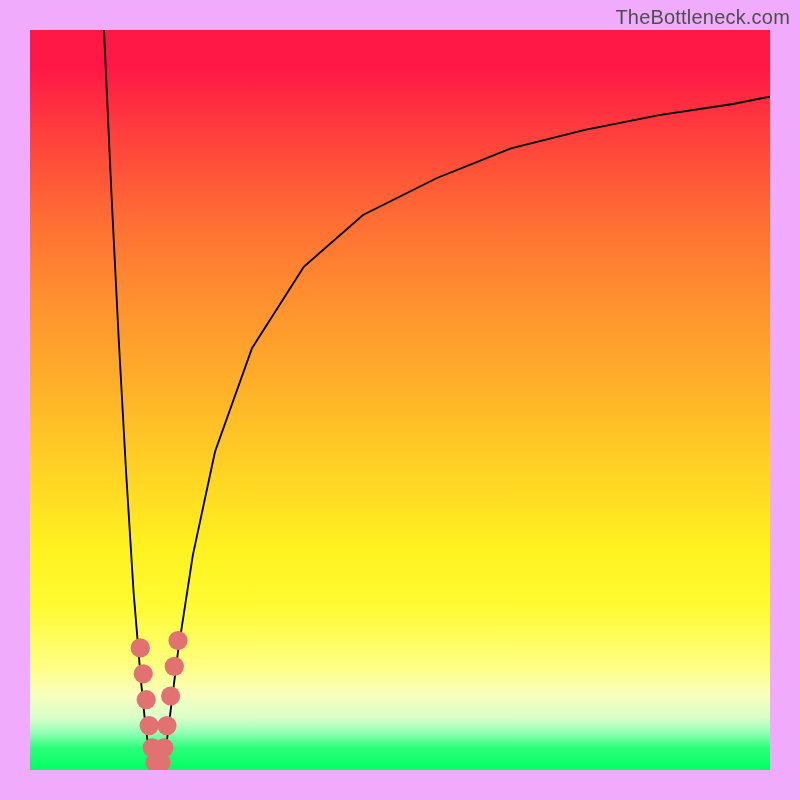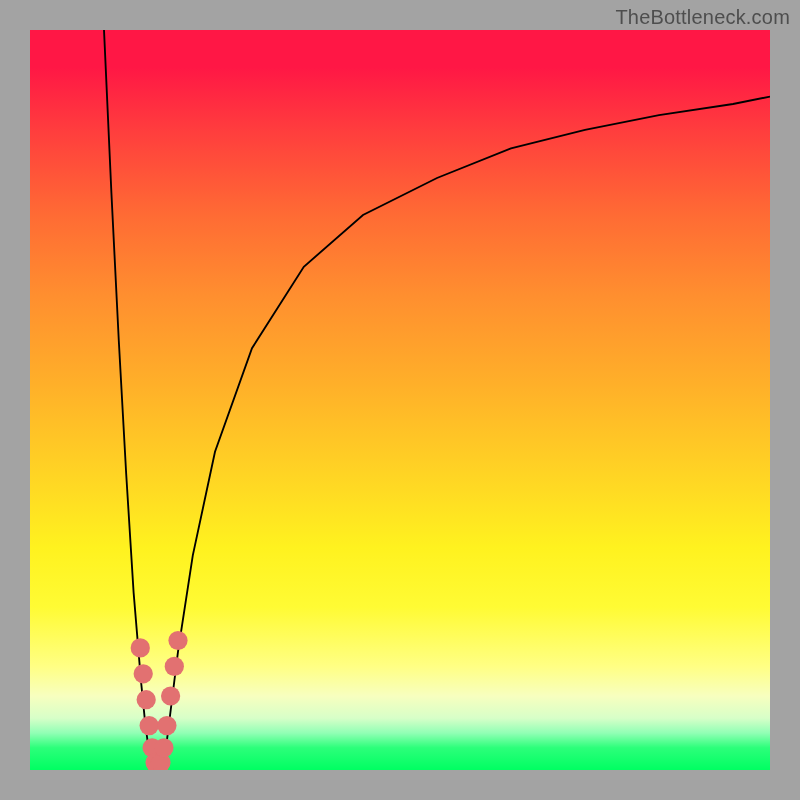--- a/index.html
+++ b/index.html
@@ -8,21 +8,21 @@
     width: 800px;
     height: 800px;
     overflow: hidden;
     background: #000;
     font-family: Arial, Helvetica, sans-serif;
   }
   .frame {
     position: relative;
     width: 800px;
     height: 800px;
-    background: #a3a3a3;
+    background: #f0abfc;
   }
   .plot {
     position: absolute;
     left: 30px;
     top: 30px;
     width: 740px;
     height: 740px;
     overflow: hidden;
   }
   .gradient {

